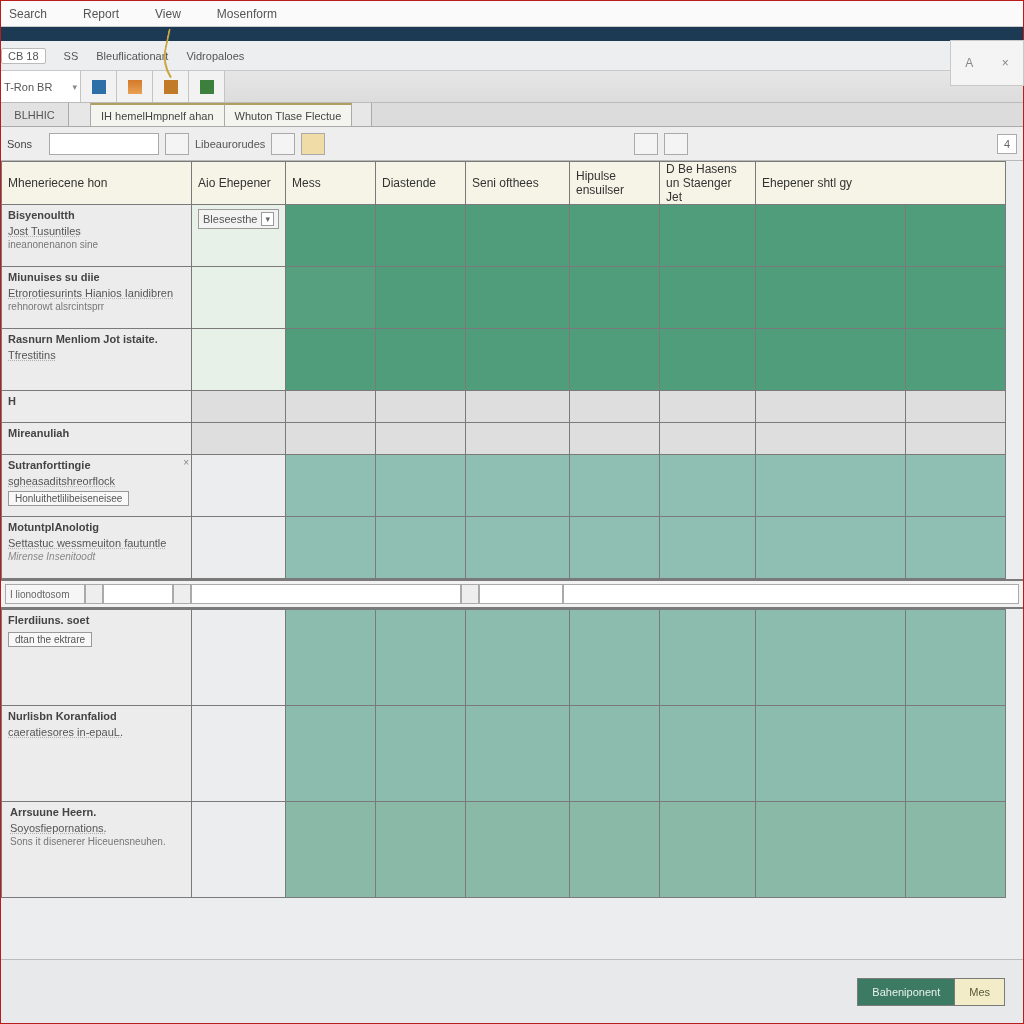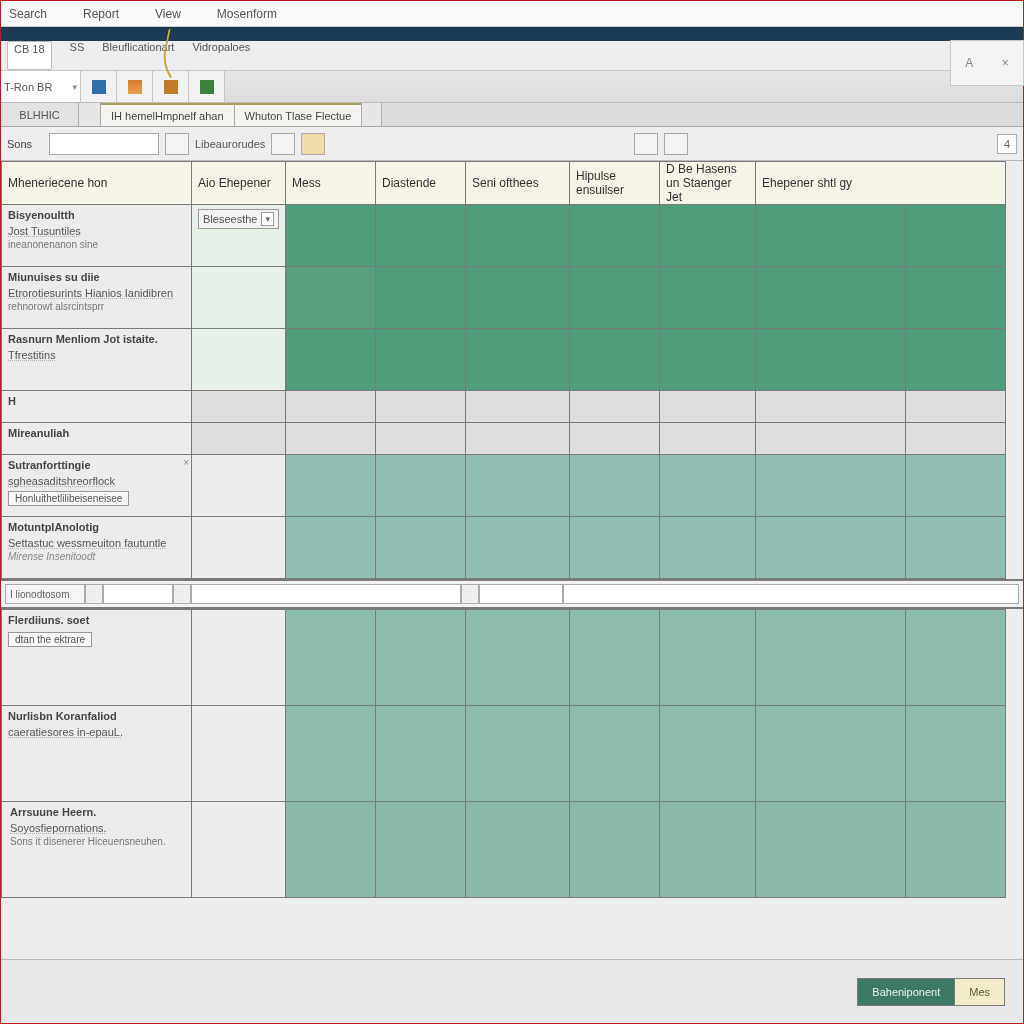--- a/index.html
+++ b/index.html
@@ -4,35 +4,35 @@
 <style>
   * { box-sizing: border-box; margin: 0; padding: 0; }
   html, body { width: 1024px; height: 1024px; overflow: hidden; font-family: "Segoe UI", Tahoma, sans-serif; font-size: 12px; background: #ecedee; color: #333; }
   .app { width: 1024px; height: 1024px; display: flex; flex-direction: column; border: 1px solid #b91c1c; }
   
   .menubar { height: 26px; background: #fafafa; border-bottom: 1px solid #ccc; display: flex; align-items: center; padding: 0 8px; gap: 36px; }
   .menubar span { color: #555; font-size: 12px; }
   
   .titlestrip { height: 14px; background: #1d3a55; }
   
-  .ribbon1 { height: 30px; background: #eceeef; border-bottom: 1px solid #c8c8c8; display:flex; padding:0 6px; gap:18px; font-size:11px; color:#555; }
+  .ribbon1 { height: 30px; background: #eceeef; border-bottom: 1px solid #c8c8c8; display:flex; align-items:center; padding:0 0; gap:18px; font-size:11px; color:#555; }
   .ribbon1 .badge { background:#fff; border:1px solid #bbb; padding:1px 6px; border-radius:2px; }
   .ribbon1 .rgt { margin-left:auto; display:flex; gap:12px; }
   .toolbar2 { height: 32px; background:#e9e9e9; border-bottom:1px solid #bbb; display:flex; align-items:stretch; }
   .toolbar2 .tbtn { width:36px; border-right:1px solid #c4c4c4; display:flex; align-items:center; justify-content:center; background:#f2f2f2; }
   .toolbar2 .tbtn.main { width:80px; background:#fff; font-size:11px; color:#555; gap:20px; }
   .toolbar2 .tbtn .chev { font-size:9px; color:#888; }
   .toolbar2 .tbtn .ic1 { width:14px; height:14px; background:#2e6fa8; }
   .toolbar2 .tbtn .ic2 { width:14px; height:14px; background:#c07a28; }
   .toolbar2 .tbtn .ic3 { width:14px; height:14px; background:#3d7f3d; }
   .toolbar2 .tbtn .ic4 { width:14px; height:14px; background:linear-gradient(#d47a2a,#e8a055); }
   .toolbar2 .fill { flex:1; background:linear-gradient(#e6e6e6,#dcdcdc); }
   
   .subtabs { height:24px; background:#dcdcdc; display:flex; align-items:stretch; border-bottom:1px solid #aaa; }
-  .subtabs .lab { width:78px; border-right:1px solid #aaa; display:flex; align-items:center; justify-content:center; font-size:11px; color:#555; background:#e2e2e2;}
+  .subtabs .lab { width:68px; border-right:1px solid #aaa; display:flex; align-items:center; justify-content:center; font-size:11px; color:#555; background:#e2e2e2;}
   .subtabs .sqbtn { width:22px; border-right:1px solid #aaa; background:#e7e7e7;}
   .subtabs .tab { padding:0 10px; border-right:1px solid #aaa; display:flex; align-items:center; font-size:11px; color:#444; background:#e7e7e7;}
   .subtabs .tab.active { background:#f5f5f0; border-top:2px solid #b0a060; }
   .subtabs .tab + .tab.active { }
   .subtabs .x { width:20px; border-right:1px solid #aaa; background:#e7e7e7;}
   
   .filterrow { height:34px; background:#eee; display:flex; align-items:center; gap:6px; padding:0 6px; border-bottom:1px solid #b8b8b8; }
   .filterrow input[type=text] { height:22px; border:1px solid #aaa; background:#fff; padding:0 4px; font-size:11px; }
   .filterrow .lbl { width:36px; font-size:11px; color:#444; }
   .filterrow .mini { width:24px; height:22px; border:1px solid #aaa; background:#f4f4f4; }

